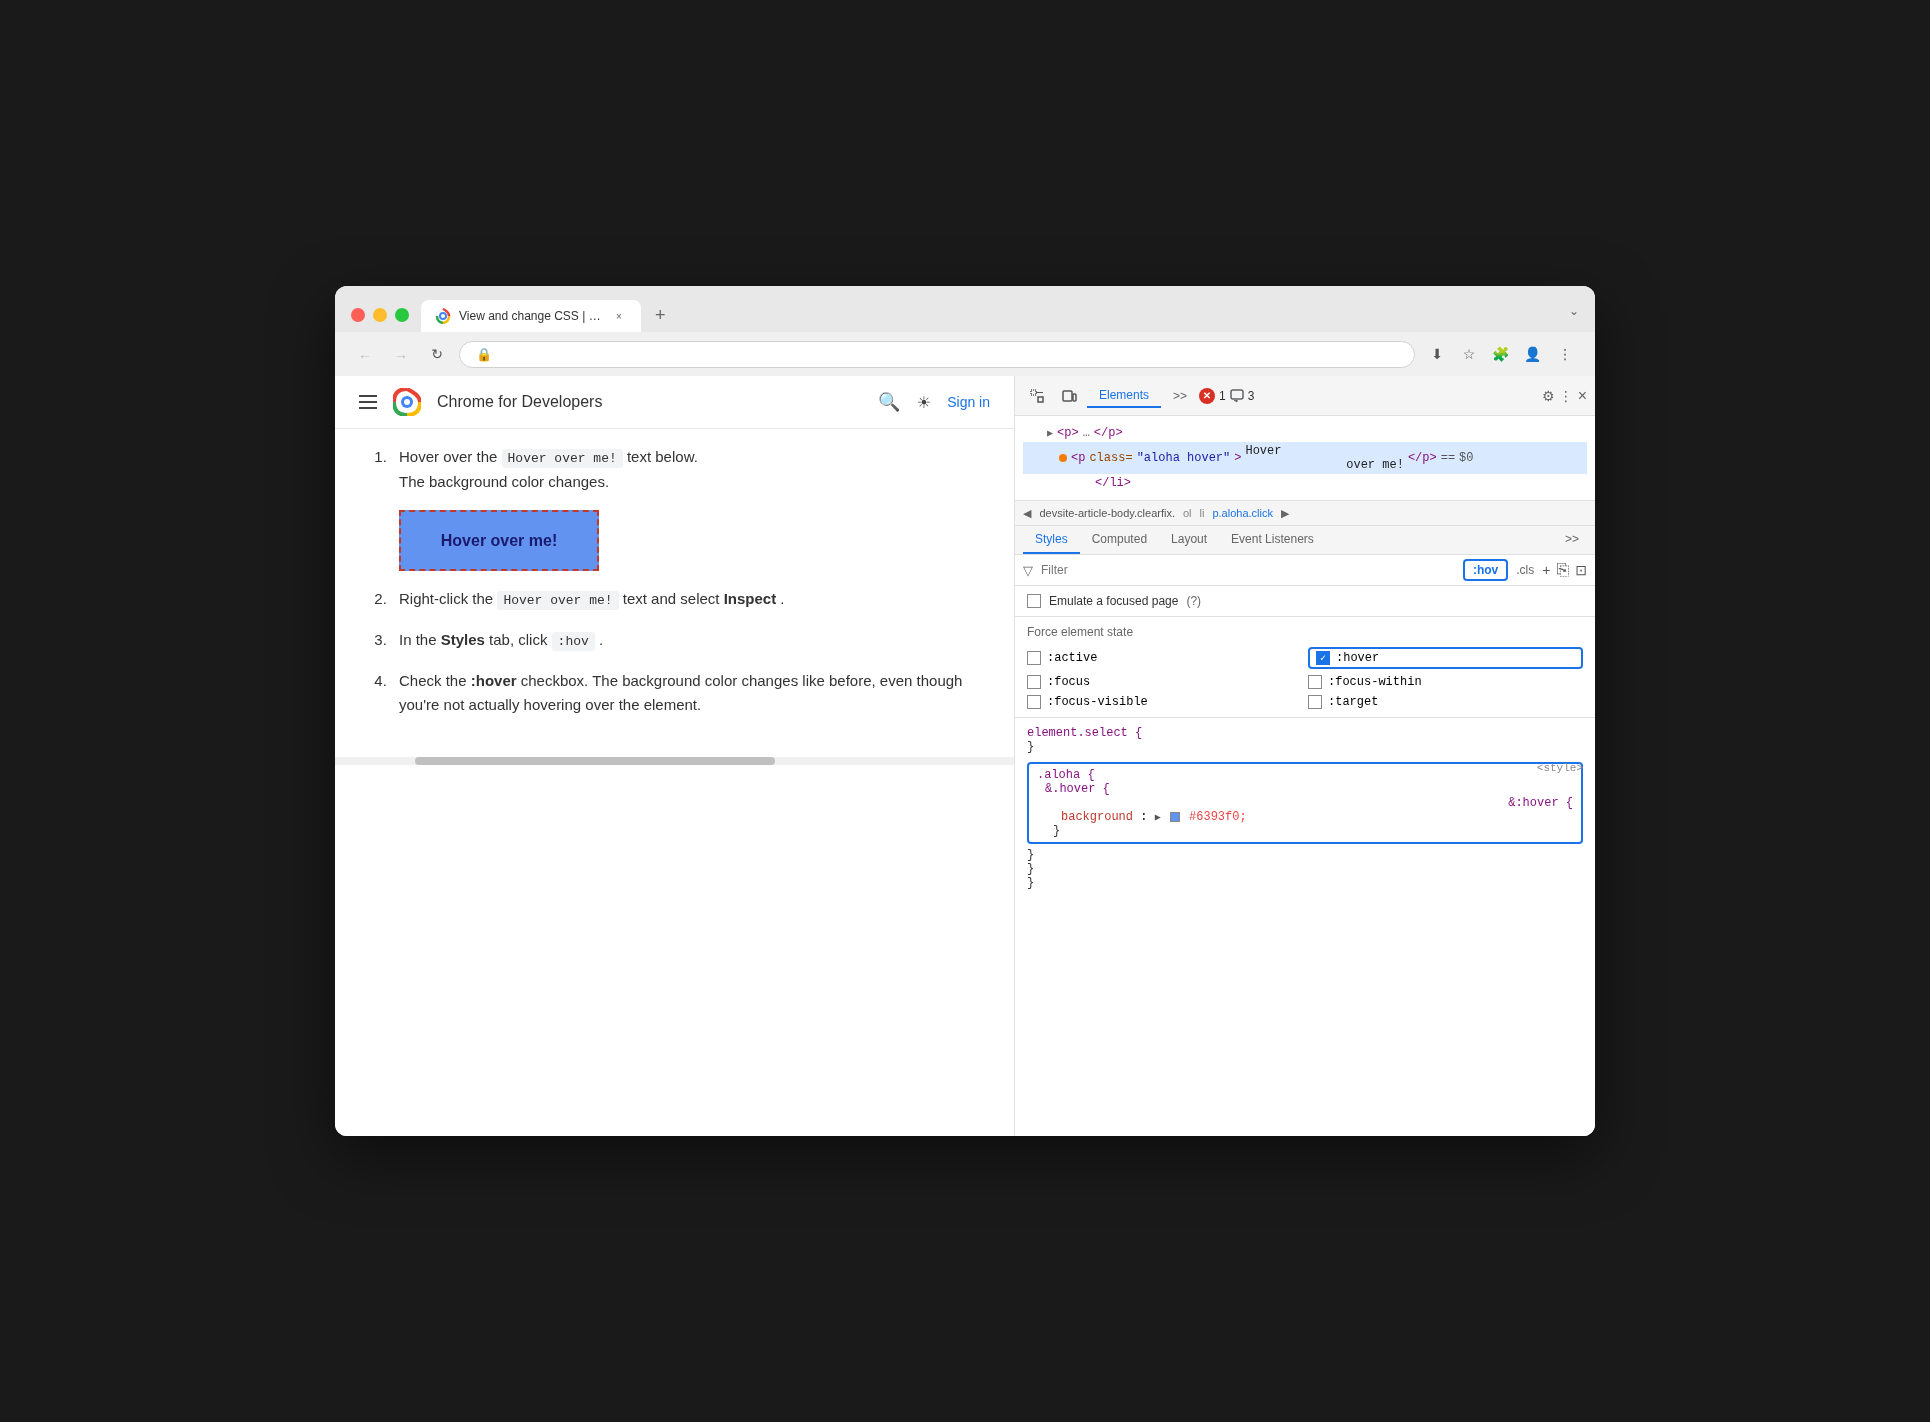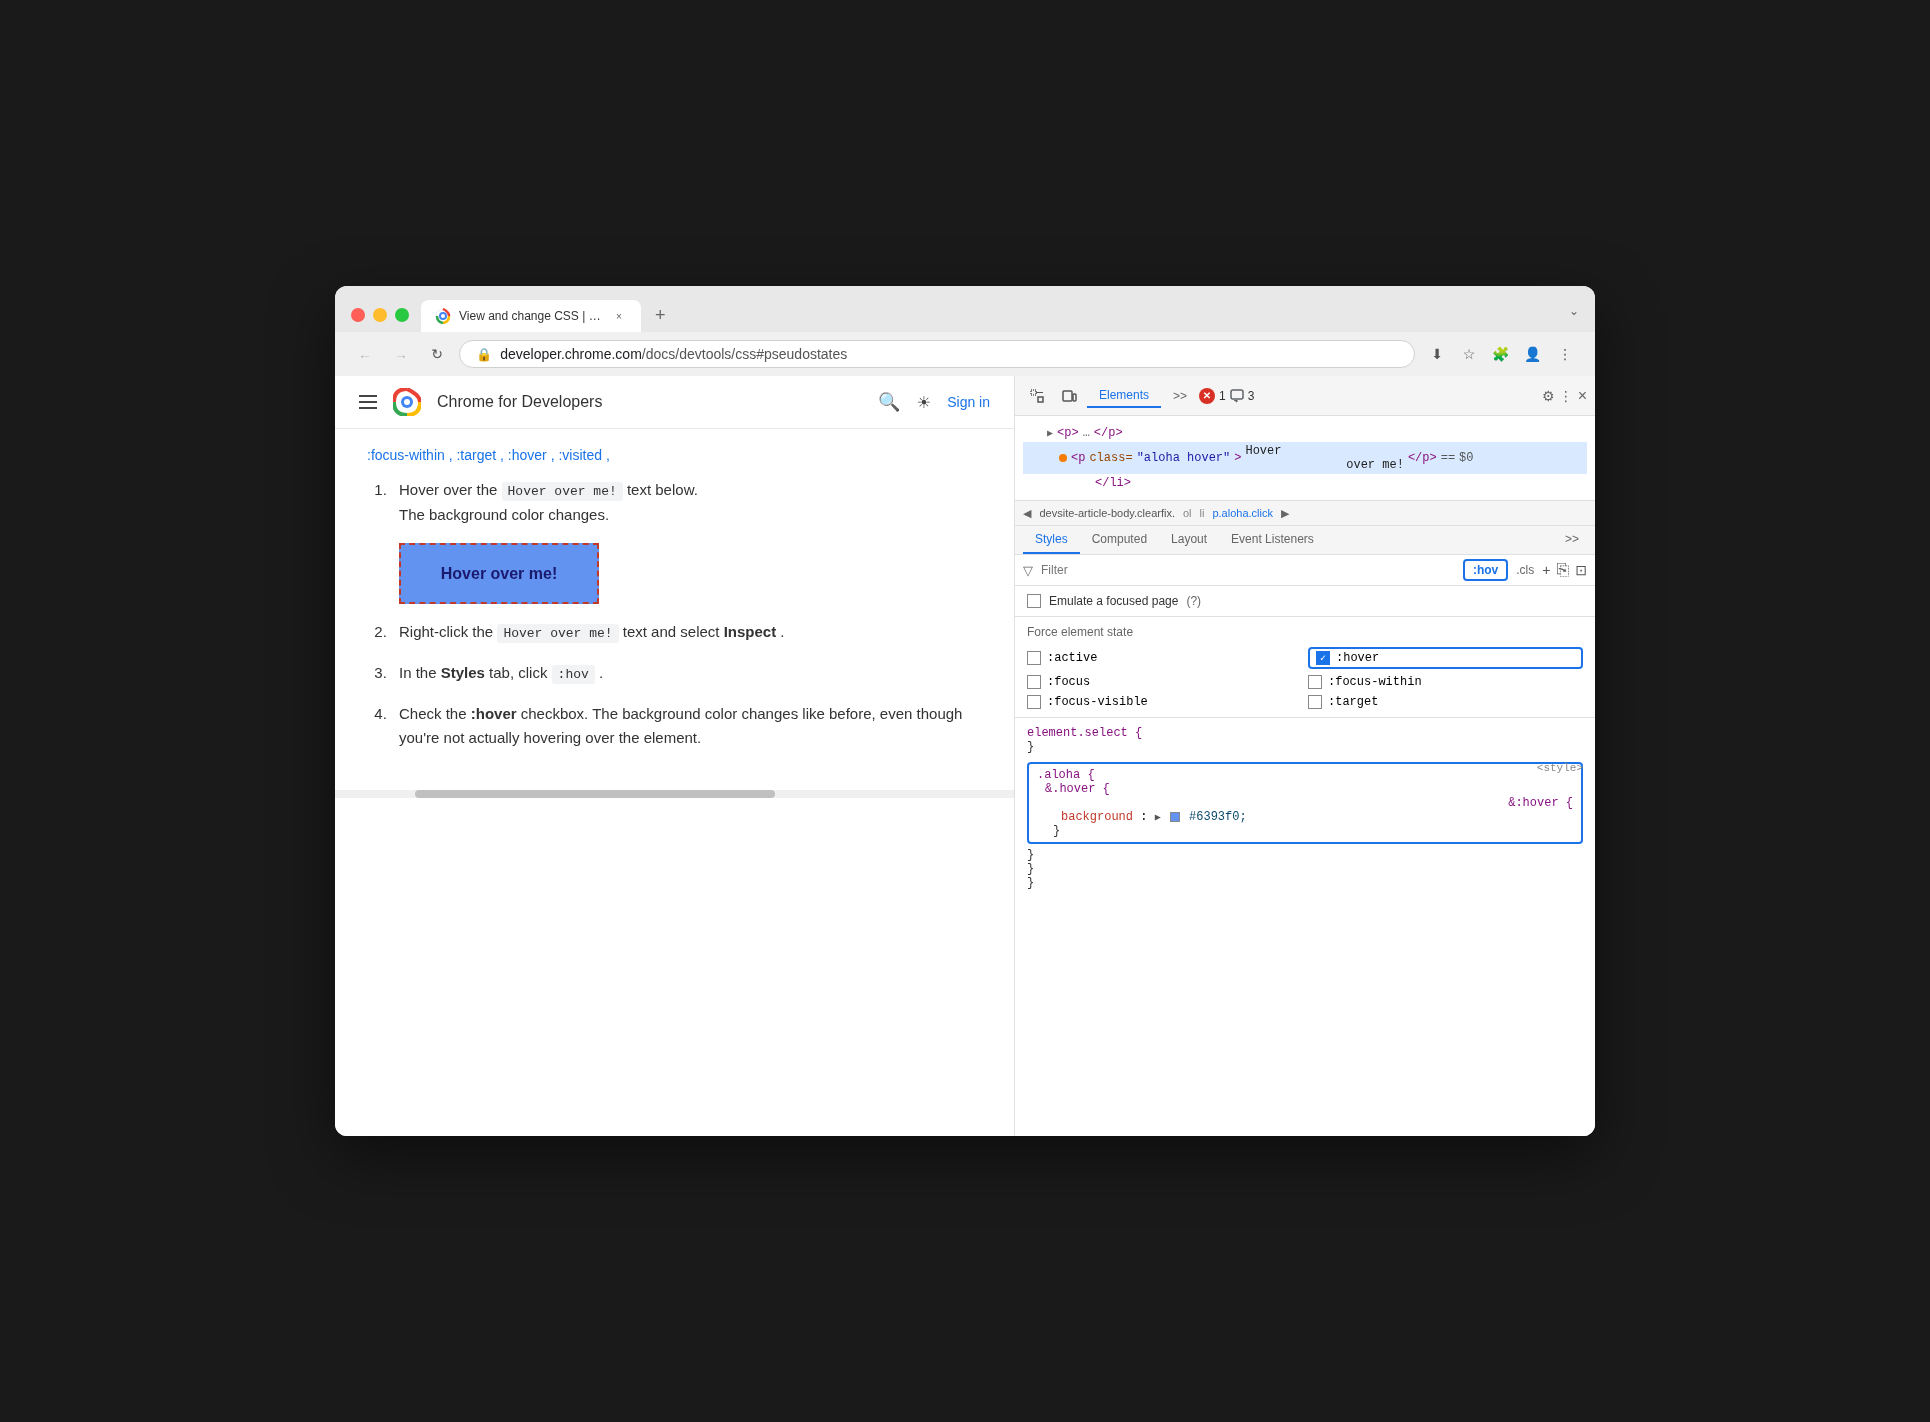--- a/index.html
+++ b/index.html
@@ -545,21 +545,21 @@
       font-family: 'Courier New', monospace;
       font-size: 12px;
       flex: 1;
       overflow-y: auto;
     }
     .element-style {
       margin-bottom: 8px;
     }
     .selector { color: #881280; }
     .property-name { color: #c0392b; }
-    .property-value { color: #0c4a6e; margin-top: 40px; }
+    .property-value { color: #ef4444; margin-top: 40px; }
     .brace { color: #333; }
     .css-rule-block {
       margin-bottom: 8px;
     }
     .css-rule-highlighted {
       border: 2px solid #1a73e8;
       border-radius: 4px;
       padding: 4px 8px;
       margin-bottom: 4px;
     }
@@ -613,23 +613,20 @@
       <span class="chevron-down">⌄</span>
     </div>
   </div>
 
   <div class="toolbar">
     <div class="nav-btn disabled">←</div>
     <div class="nav-btn disabled">→</div>
     <div class="nav-btn">↻</div>
     <div class="address-bar">
       <span class="address-icon">🔒</span>
-      <span class="address-text">
-        <span class="domain">developer.chrome.com</span><span class="path">/docs/devtools/css#pseudostates</span>
-      </span>
     </div>
     <div class="toolbar-actions">
       <div class="toolbar-action-btn">⬇</div>
       <div class="toolbar-action-btn">☆</div>
       <div class="toolbar-action-btn">🧩</div>
       <div class="toolbar-action-btn">👤</div>
       <div class="toolbar-action-btn">⋮</div>
     </div>
   </div>
 
@@ -653,23 +650,20 @@
           <path d="M1 14 Q1 1 14 1" stroke="#ea4335" stroke-width="4" fill="none"></path>
         </svg>
         <span class="site-name">Chrome for Developers</span>
         <div class="header-spacer"></div>
         <span class="header-search">🔍</span>
         <span class="header-theme">☀</span>
         <span class="header-signin">Sign in</span>
       </div>
 
       <div class="article-body">
-        <div class="article-intro">
-          <span style="color:#1a73e8;">:focus-within , :target , :hover , :visited ,</span>
-        </div>
 
         <ol class="numbered-list">
           <li>
             <span>Hover over the </span>
             <code class="code-inline">Hover over me!</code>
             <span> text below.<br>The background color changes.</span>
             <div class="hover-button-container">
               <div class="hover-demo-btn">Hover over me!</div>
             </div>
           </li>

